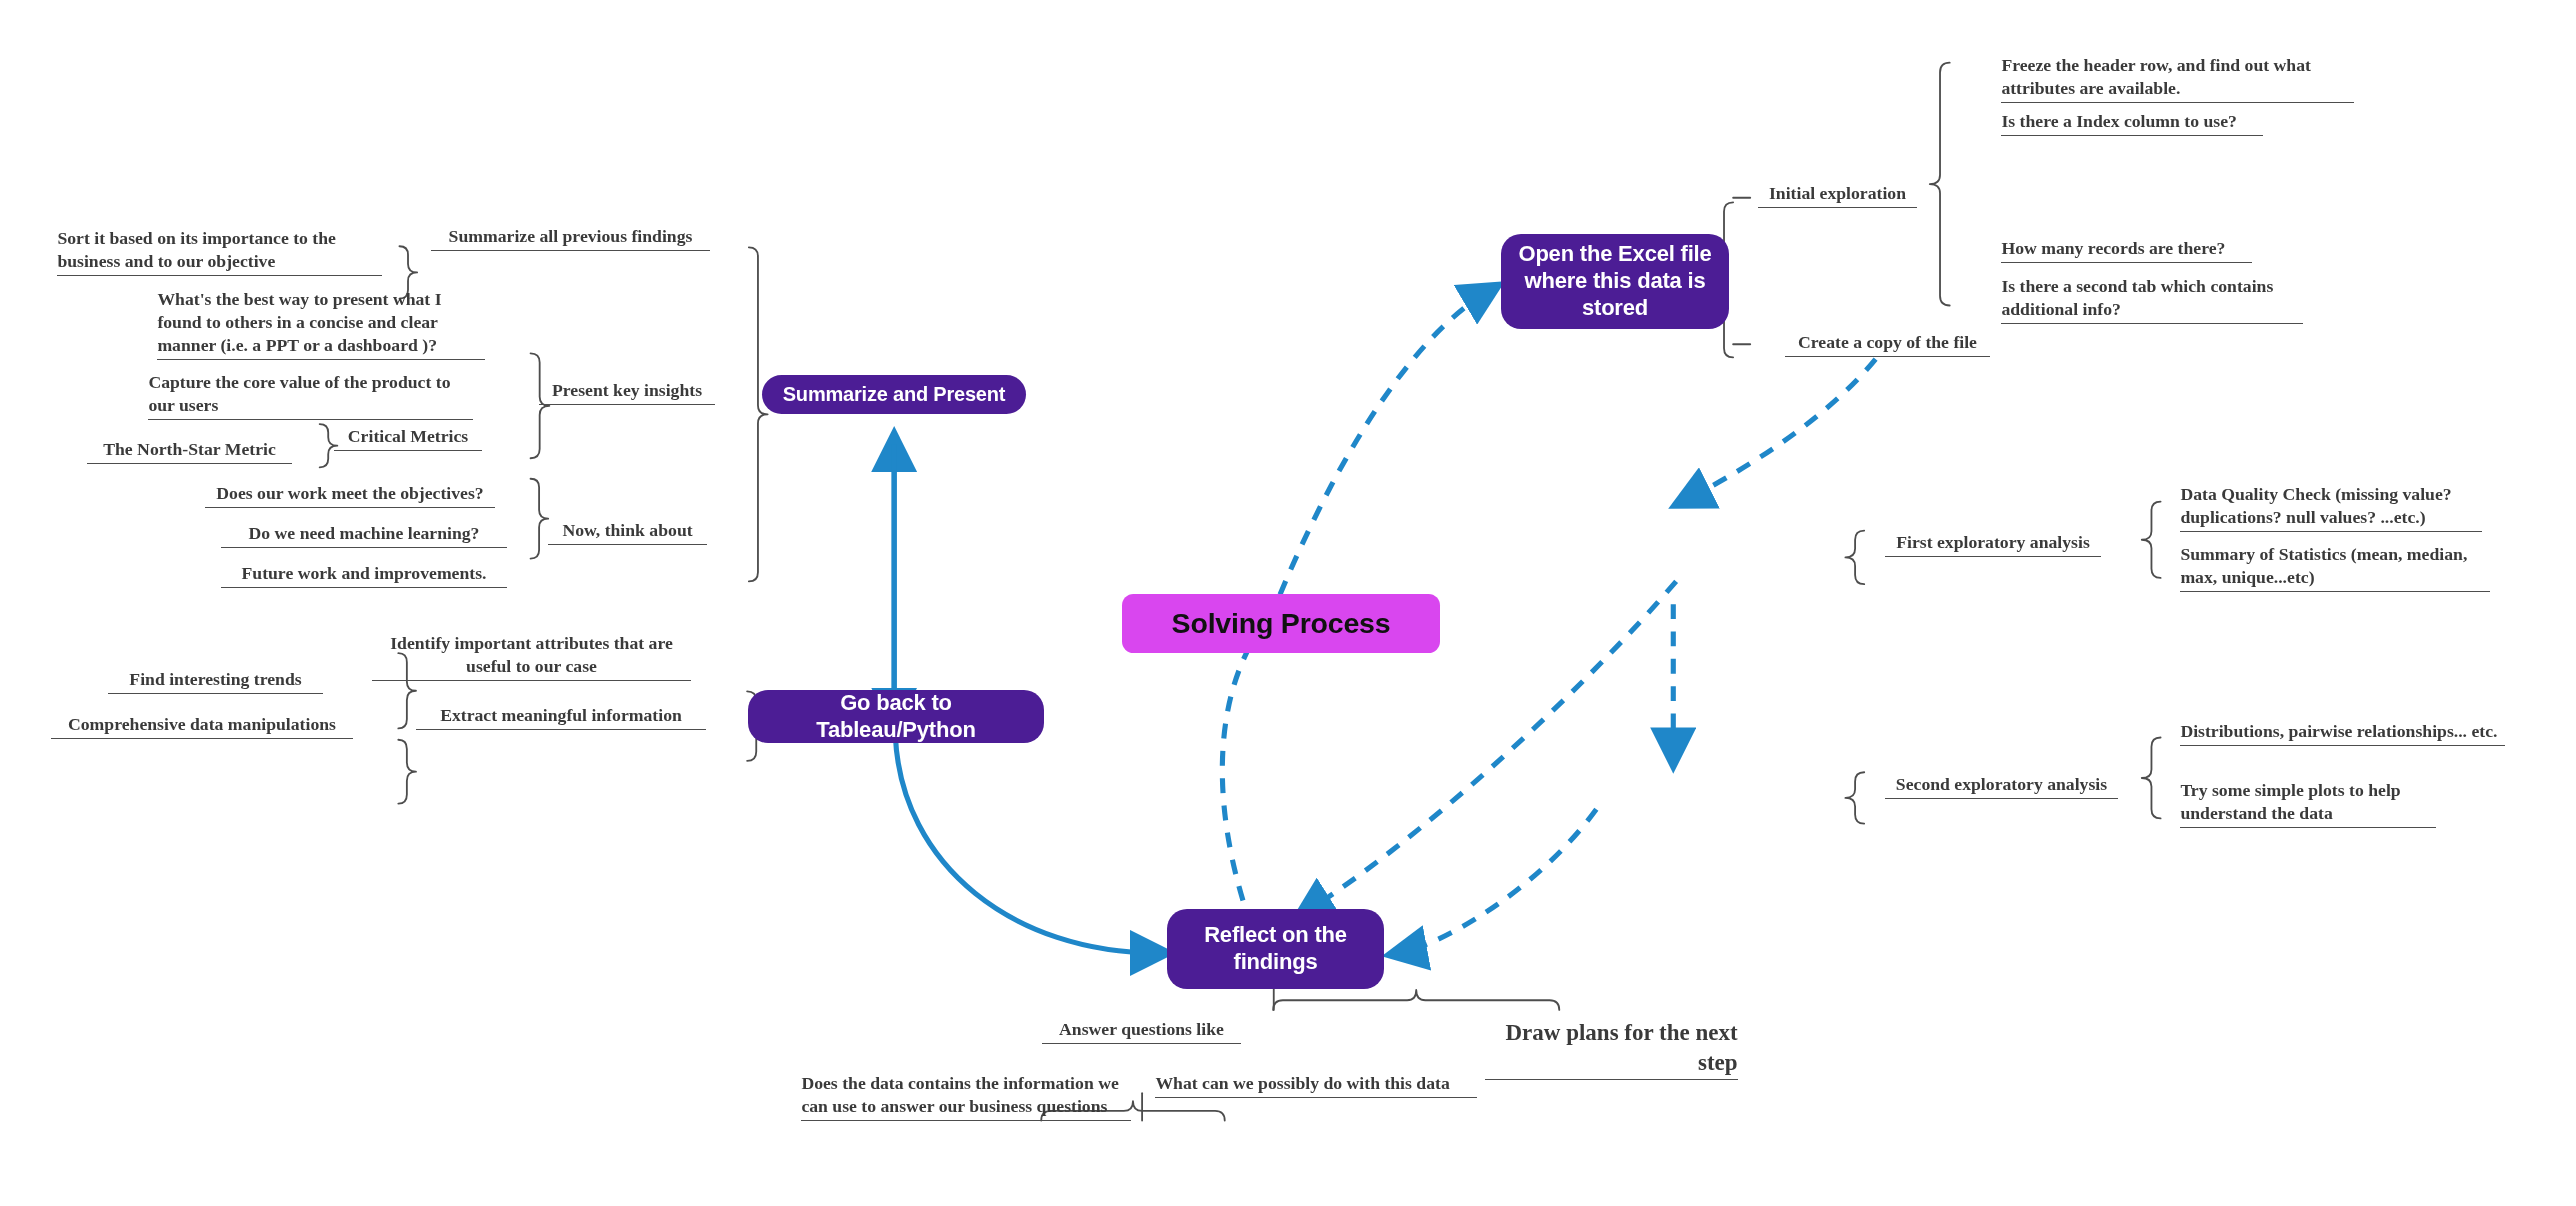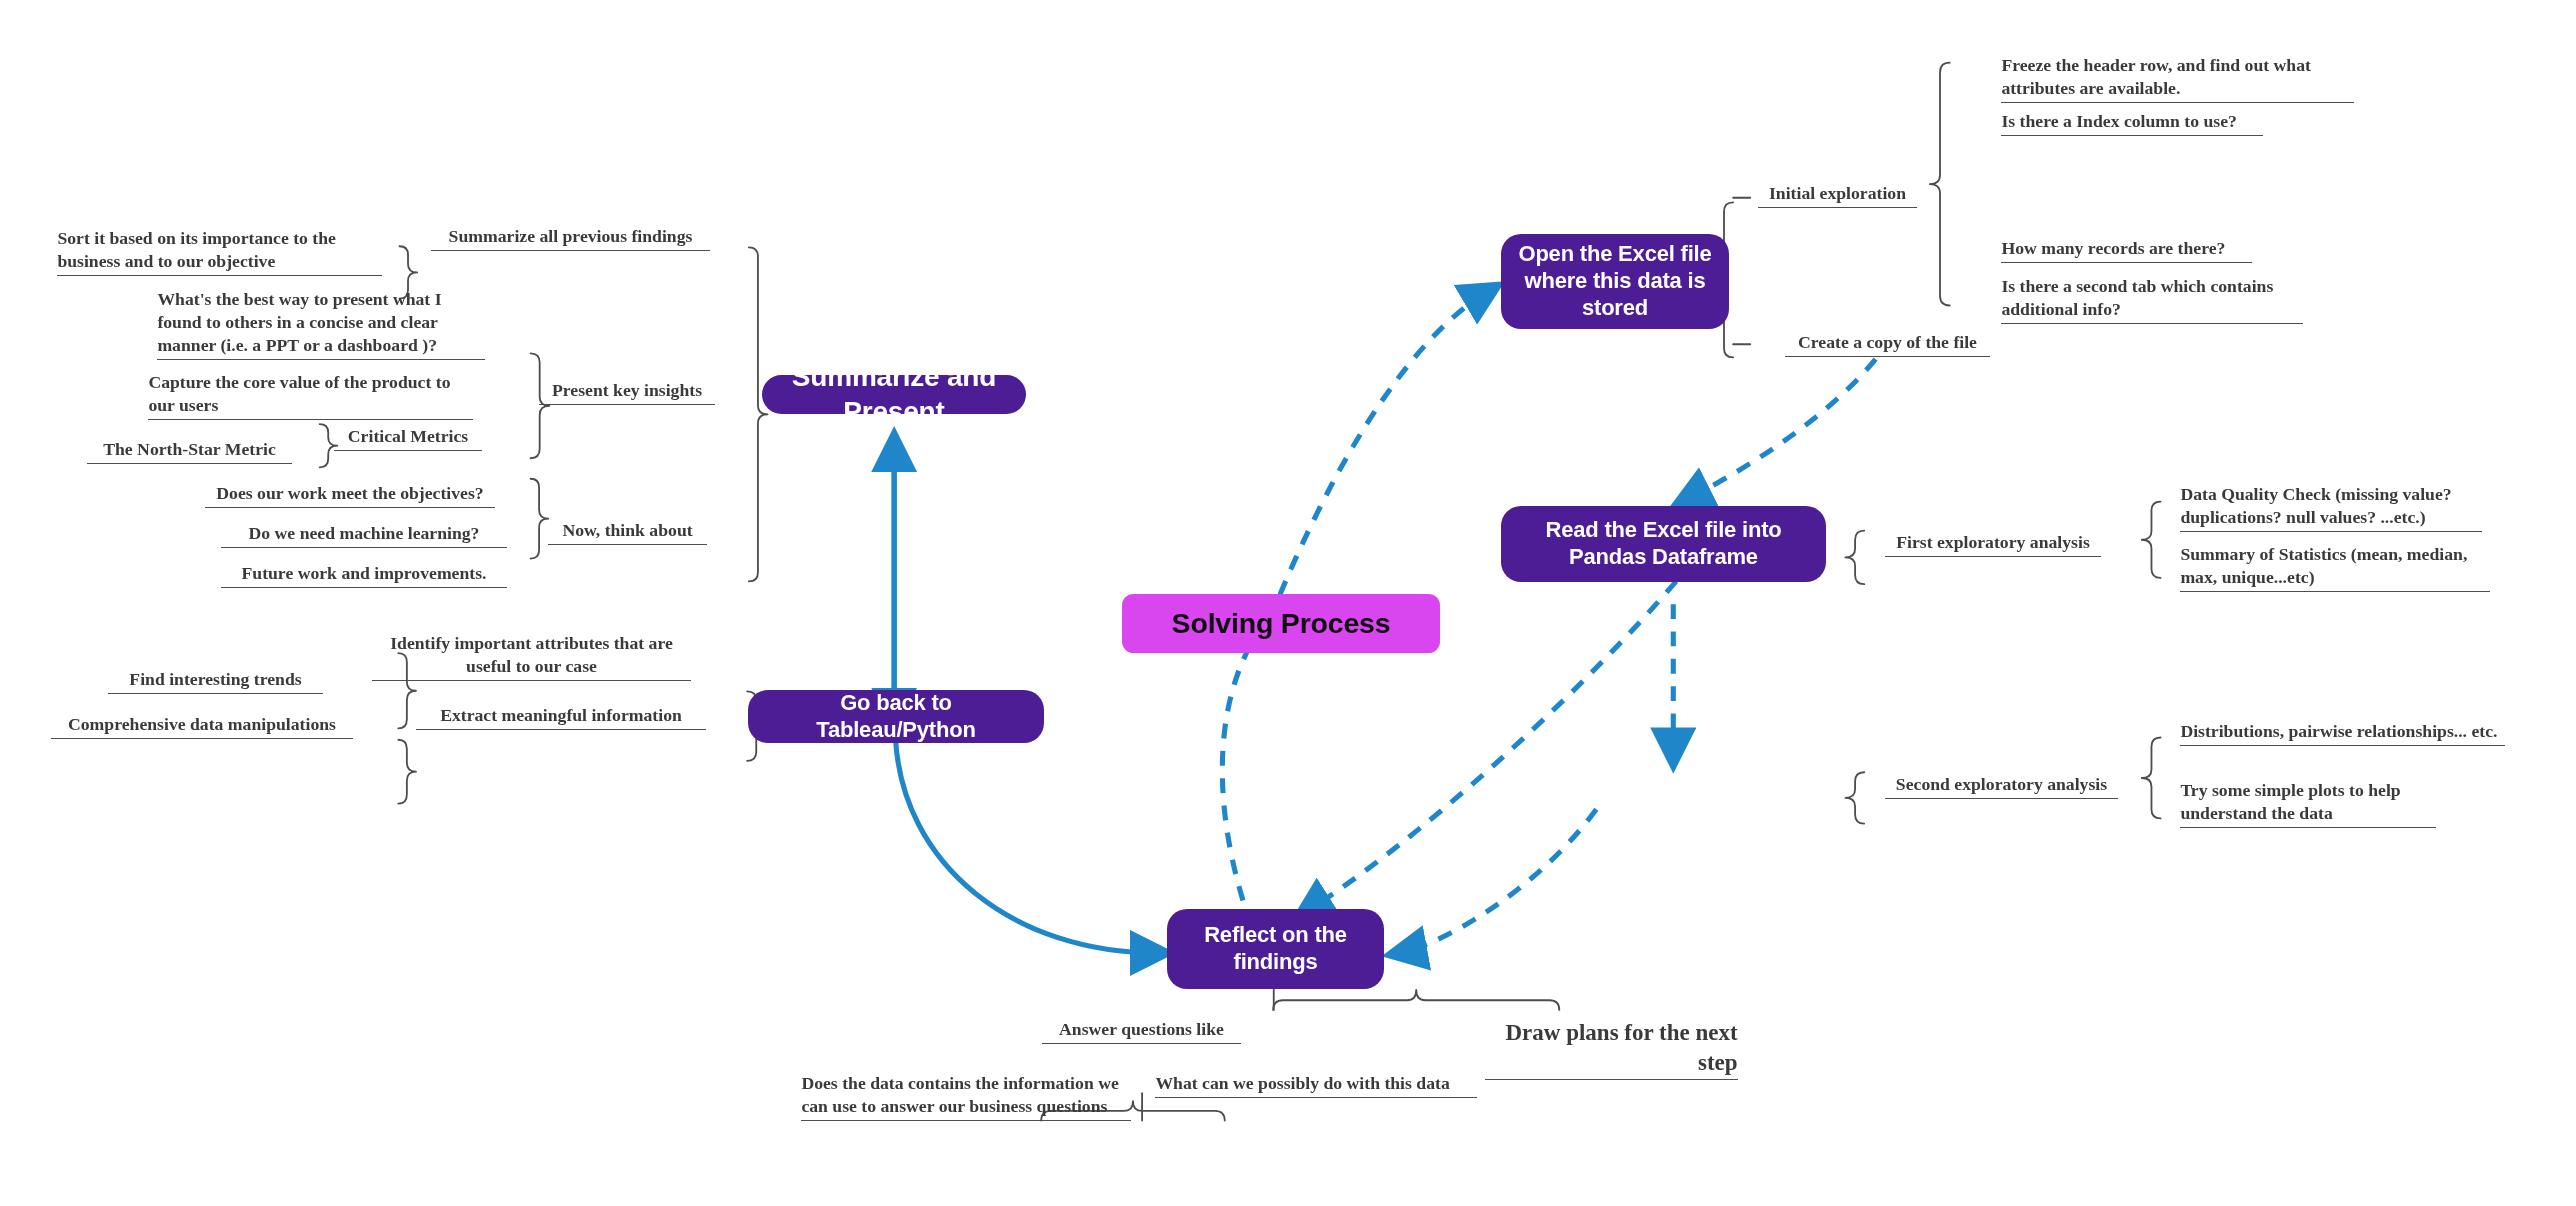--- a/index.html
+++ b/index.html
@@ -87,34 +87,31 @@
   </svg>
 
   <div class="node center" style="left:1122px;top:594px;width:318px;height:59px;font-size:28.5px;">
     <span>Solving Process</span>
   </div>
 
   <div class="node" style="left:1501px;top:234px;width:228px;height:95px;font-size:22px;">
     <span>Open the Excel file where this data is stored</span>
   </div>
 
-  <div class="node" style="left:1501px;top:506px;width:325px;height:76px;font-size:22px;">
-    <span>Read the Excel file into Pandas Dataframe</span>
-  </div>
 
 
   <div class="node" style="left:748px;top:690px;width:296px;height:53px;font-size:22px;">
     <span>Go back to Tableau/Python</span>
   </div>
 
   <div class="node" style="left:1167px;top:909px;width:217px;height:80px;font-size:22px;">
     <span>Reflect on the findings</span>
   </div>
 
-  <div class="node" style="left:762px;top:375px;width:264px;height:39px;font-size:28px;">
+  <div class="node" style="left:762px;top:375px;width:264px;height:39px;font-size:20px;">
     <span>Summarize and Present</span>
   </div>
 
   <div class="topic t-c" style="left:1755px;top:182px;width:165px;font-size:17.7px;">
     <span>Initial exploration</span>
     <span class="ul"></span>
   </div>
 
   <div class="topic t-c" style="left:1782px;top:331px;width:211px;font-size:17.7px;">
     <span>Create a copy of the file</span>

